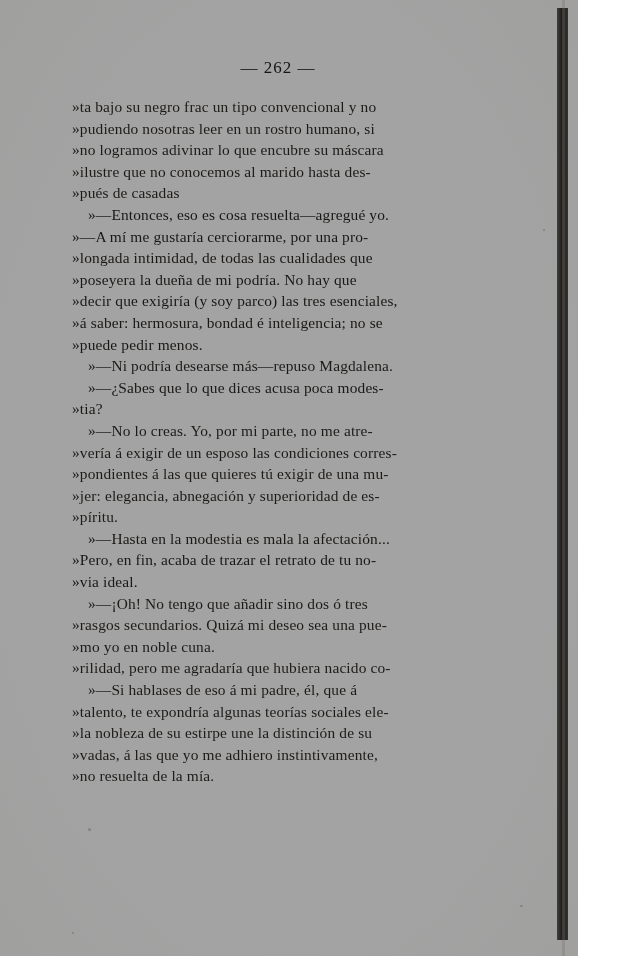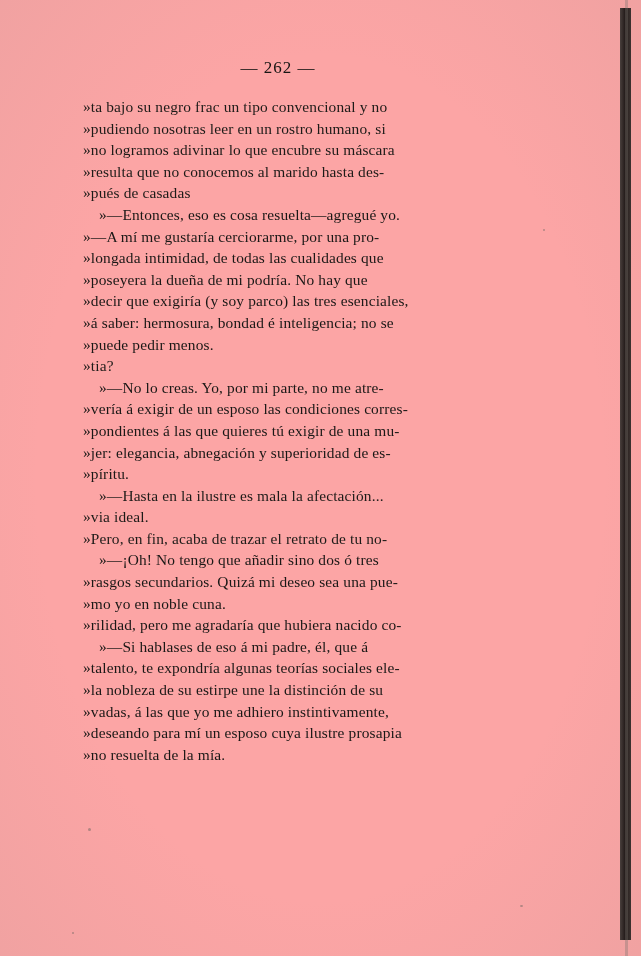--- a/index.html
+++ b/index.html
@@ -14,23 +14,23 @@
     font-family: "Liberation Serif", serif;
     color: #1c1a18;
     overflow: hidden;
   }
 
   
   #scan-page {
     position: absolute;
     left: 0;
     top: 0;
-    width: 641px;
+    width: 578px;
     height: 956px;
-    background: #fca5a5;
+    background: #a3a3a3;
   }
 
   
   #scan-page::before {
     content: "";
     position: absolute;
     inset: 0;
     background:
       radial-gradient(ellipse at 50% 50%, rgba(255,255,255,0) 62%, rgba(140,135,128,0.10) 100%);
     pointer-events: none;
@@ -69,21 +69,21 @@
     letter-spacing: 1px;
     margin-bottom: 18px;
     color: #171513;
     font-family: "Liberation Serif", serif;
   }
 
   .para {
     font-size: 15.4px;
     line-height: 21.6px;
     text-align: justify;
-    margin: 0 0 0 11px;
+    margin: 0 0 0 0;
     color: #1b1917;
     font-family: "Liberation Serif", serif;
     -webkit-font-smoothing: none;
   }
 
   .para .line {
     display: block;
     white-space: pre;
     letter-spacing: 0.15px;
   }
@@ -114,61 +114,64 @@
   <span class="speck" style="left:72px; top:932px; width:2px; height:2px;"></span>
 
   <div id="text-block">
 
     <div id="page-number-line">—  262  —</div>
 
     <div class="para">
       <span class="line">»ta bajo su negro frac un tipo convencional y no</span>
       <span class="line">»pudiendo nosotras leer en un rostro humano, si</span>
       <span class="line">»no logramos adivinar lo que encubre su máscara</span>
-      <span class="line">»resulta que no conocemos al marido hasta des-</span>
+      <span class="line">»ilustre que no conocemos al marido hasta des-</span>
       <span class="line">»pués de casadas</span>
     </div>
 
     <div class="para">
       <span class="line">    »—Entonces, eso es cosa resuelta—agregué yo.</span>
       <span class="line">»—A mí me gustaría cerciorarme, por una pro-</span>
       <span class="line">»longada intimidad, de todas las cualidades que</span>
       <span class="line">»poseyera la dueña de mi podría. No hay que</span>
       <span class="line">»decir que exigiría (y soy parco) las tres esenciales,</span>
       <span class="line">»á saber: hermosura, bondad é inteligencia; no se</span>
       <span class="line">»puede pedir menos.</span>
     </div>
 
+    <div class="para">
+      <span class="line">    »—Ni podría desearse más—repuso Magdalena.</span>
+    </div>
 
     <div class="para">
+      <span class="line">    »—¿Sabes que lo que dices acusa poca modes-</span>
       <span class="line">»tia?</span>
     </div>
 
     <div class="para">
       <span class="line">    »—No lo creas. Yo, por mi parte, no me atre-</span>
       <span class="line">»vería á exigir de un esposo las condiciones corres-</span>
       <span class="line">»pondientes á las que quieres tú exigir de una mu-</span>
       <span class="line">»jer: elegancia, abnegación y superioridad de es-</span>
       <span class="line">»píritu.</span>
     </div>
 
 
     <div class="para">
-      <span class="line">    »—Hasta en la ilustre es mala la afectación...</span>
+      <span class="line">    »—Hasta en la modestia es mala la afectación...</span>
+      <span class="line">»Pero, en fin, acaba de trazar el retrato de tu no-</span>
       <span class="line">»via ideal.</span>
-      <span class="line">»Pero, en fin, acaba de trazar el retrato de tu no-</span>
     </div>
 
     <div class="para">
       <span class="line">    »—¡Oh! No tengo que añadir sino dos ó tres</span>
       <span class="line">»rasgos secundarios. Quizá mi deseo sea una pue-</span>
       <span class="line">»mo yo en noble cuna.</span>
       <span class="line">»rilidad, pero me agradaría que hubiera nacido co-</span>
       <span class="line">    »—Si hablases de eso á mi padre, él, que á</span>
       <span class="line">»talento, te expondría algunas teorías sociales ele-</span>
       <span class="line">»la nobleza de su estirpe une la distinción de su</span>
       <span class="line">»vadas, á las que yo me adhiero instintivamente,</span>
-      <span class="line">»deseando para mí un esposo cuya ilustre prosapia</span>
       <span class="line">»no resuelta de la mía.</span>
     </div>
 
   </div>
 </div>
 
 </body></html>

